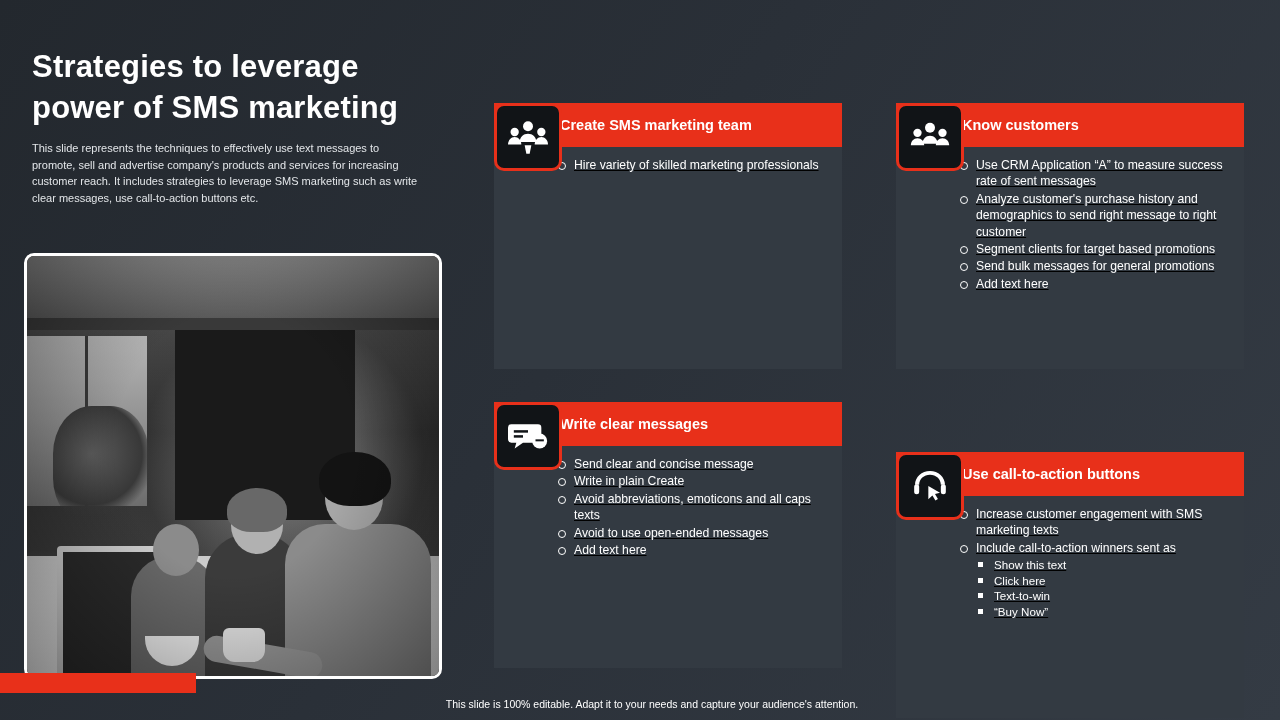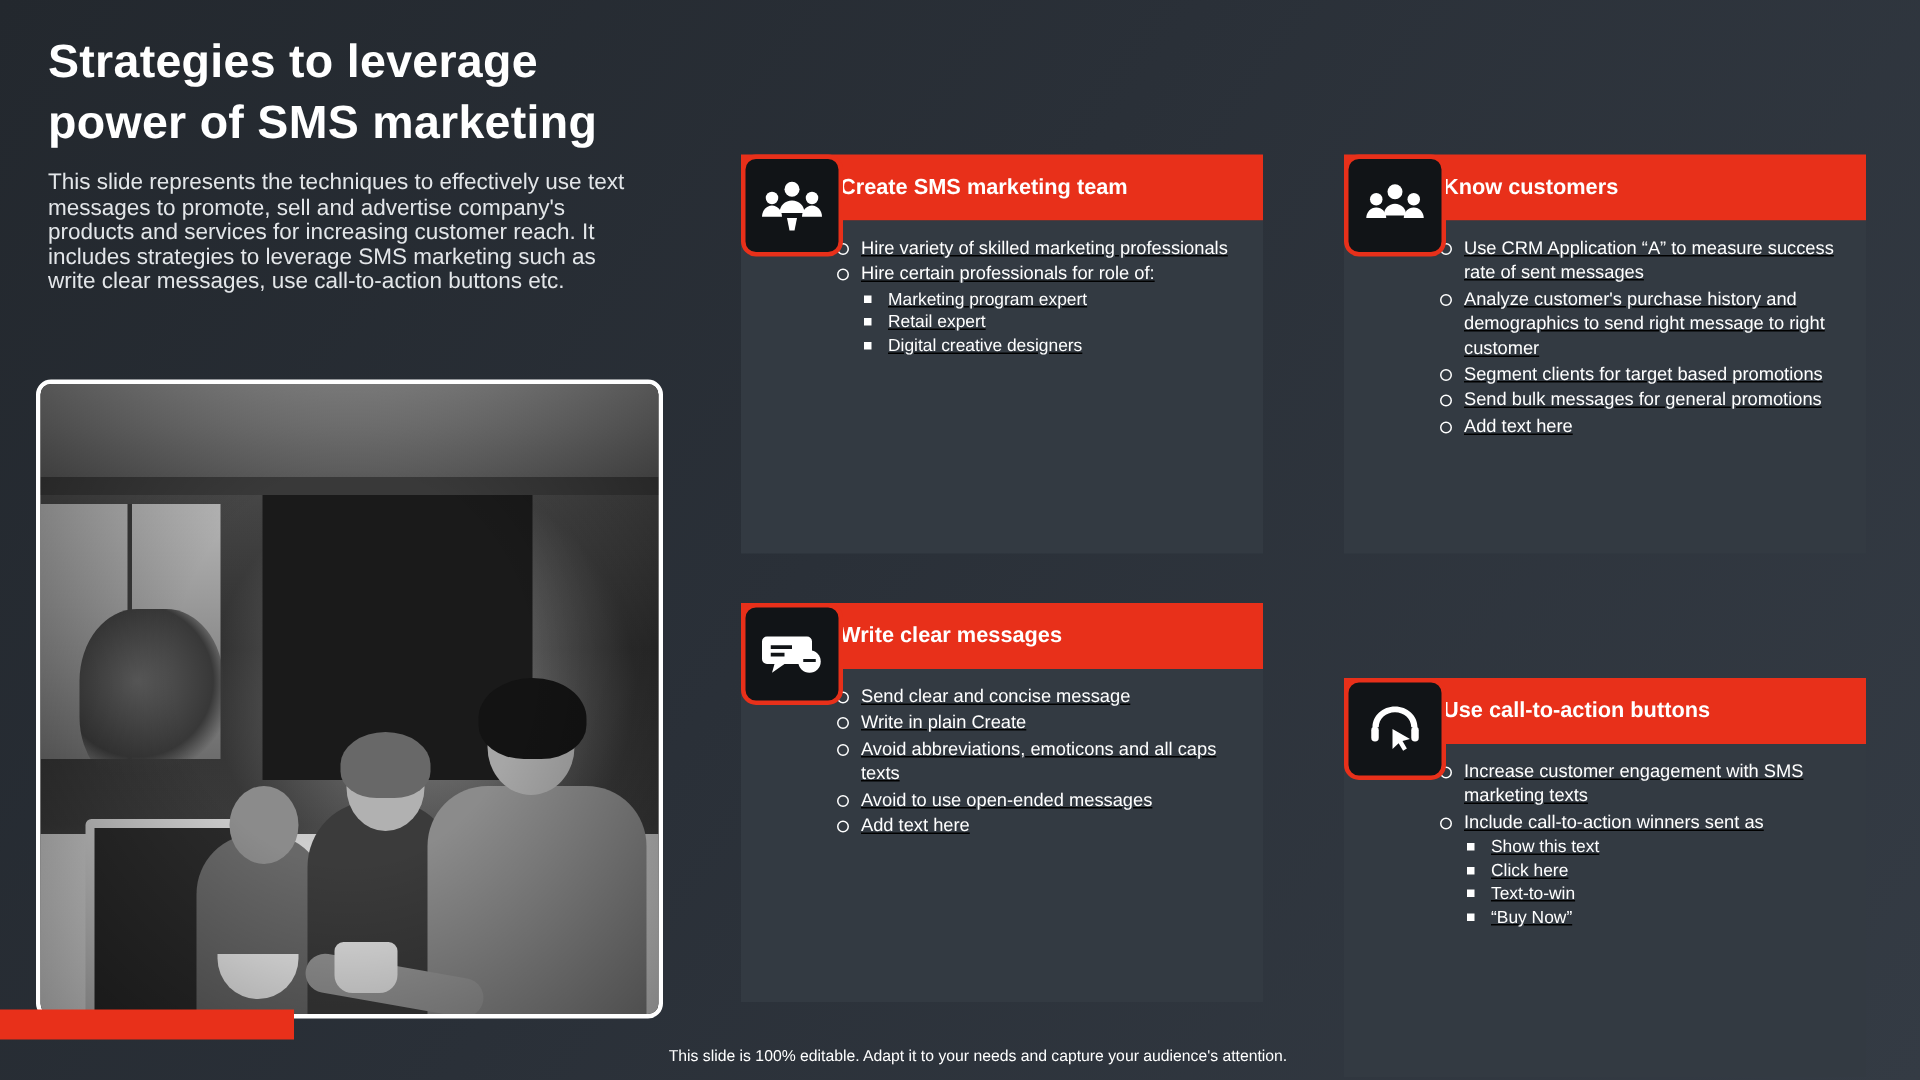--- a/index.html
+++ b/index.html
@@ -11,34 +11,34 @@
   }
   .slide {
     position: relative;
     width: 1280px; height: 720px;
     background: linear-gradient(125deg, #23282e 0%, #2a3038 45%, #343b44 100%);
   }
 
   
   .left {
     position: absolute;
-    left: 32px; top: 20px;
+    left: 32px; top: 46px;
     width: 420px;
   }
   .title {
     color: #ffffff;
     font-size: 31px;
     font-weight: bold;
     line-height: 41px;
     letter-spacing: 0.2px;
   }
   .subtitle {
     margin-top: 12px;
     color: #e3e6e9;
-    font-size: 15px;
+    font-size: 11px;
     line-height: 16.5px;
     width: 390px;
   }
   .photo-frame {
     position: absolute;
     left: 24px; top: 253px;
     width: 418px; height: 426px;
     border: 3px solid #ffffff;
     border-radius: 10px;
     overflow: hidden;
@@ -220,28 +220,20 @@
       </svg>
     </div>
     <div class="card-head">
       <span class="card-head-text">Create SMS marketing team</span>
     </div>
     <div class="card-body">
       <ul class="lvl1">
         <li>
           <span>Hire variety of skilled marketing professionals</span>
         </li>
-        <li>
-          <span>Hire certain professionals for role of:</span>
-          <ul class="lvl2">
-            <li>Marketing program expert</li>
-            <li>Retail expert</li>
-            <li>Digital creative designers</li>
-          </ul>
-        </li>
       </ul>
     </div>
   </div>
 
   <div class="card" id="card-know-cust">
     <div class="icon-box">
       <svg viewBox="0 0 48 48" aria-hidden="true">
         <circle cx="24" cy="13" r="6"></circle>
         <path d="M15 32c0-5.5 4-9.5 9-9.5s9 4 9 9.5z"></path>
         <circle cx="9" cy="19" r="5"></circle>

